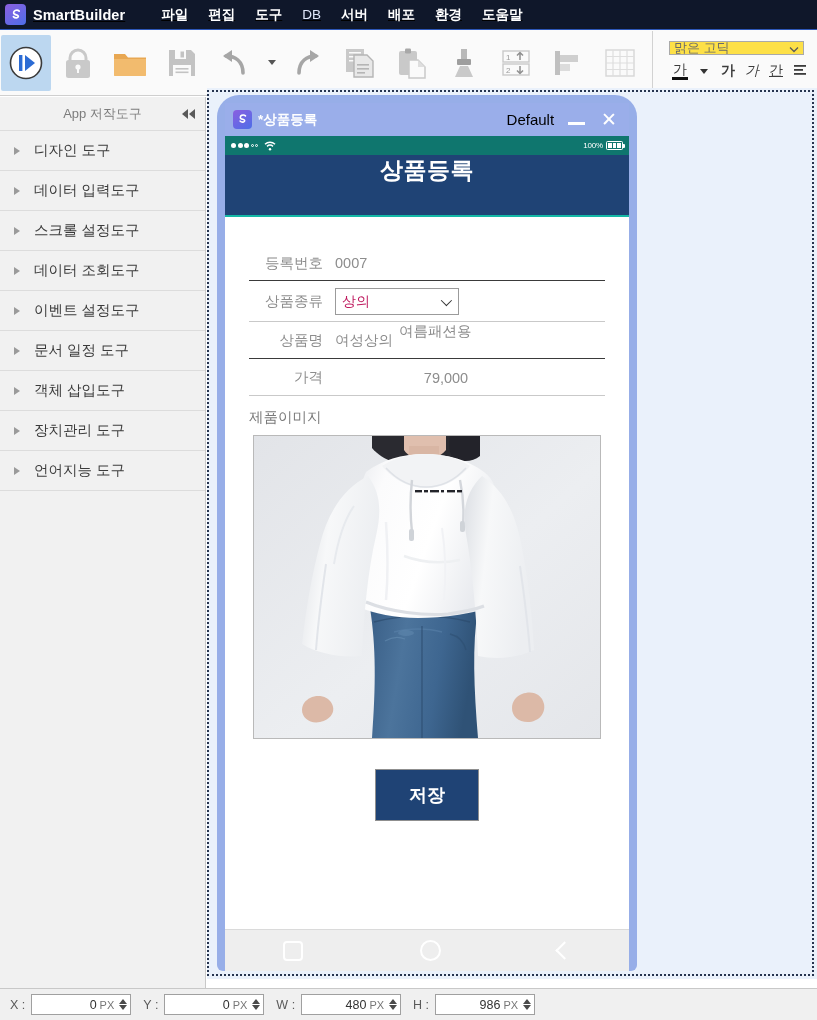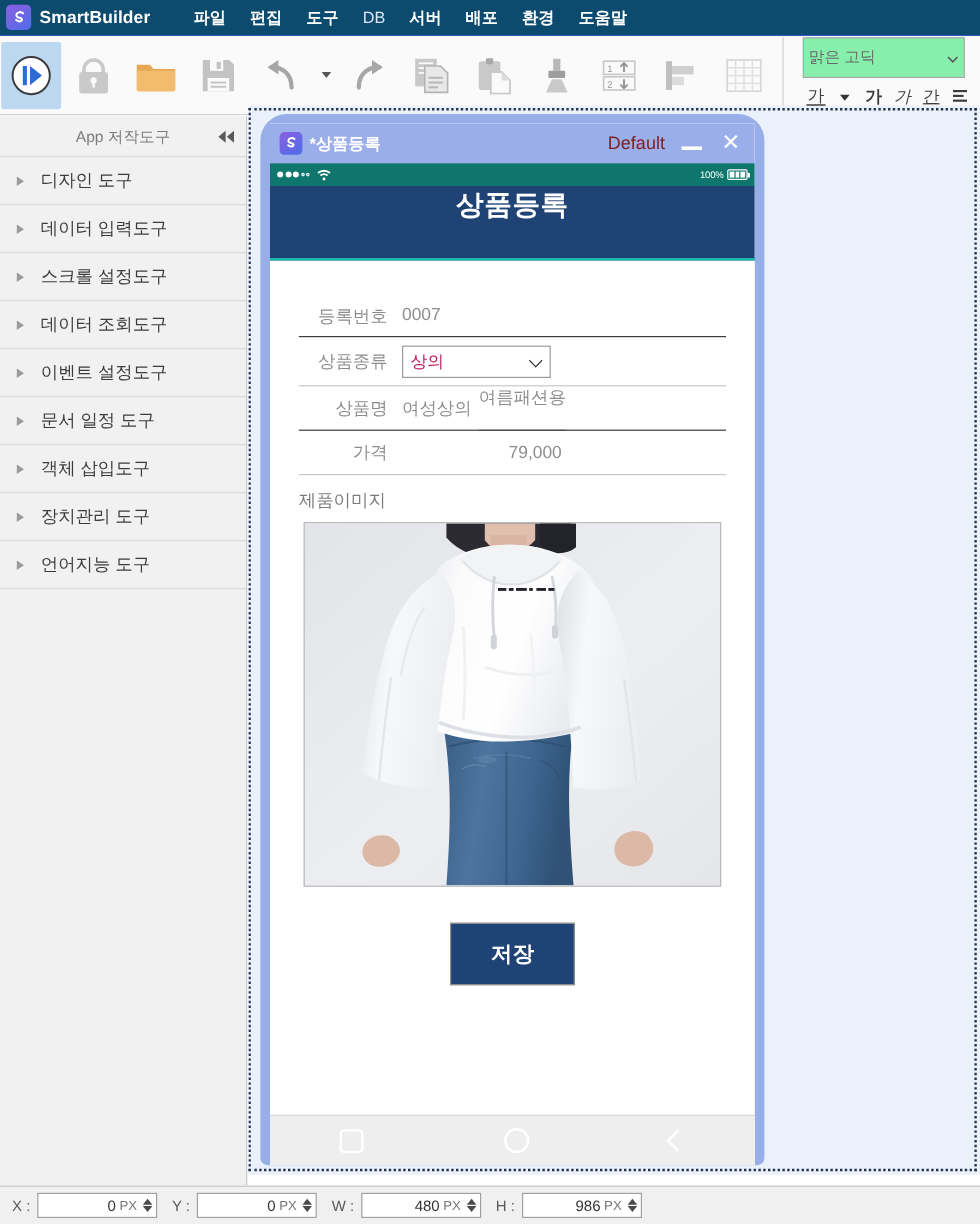--- a/index.html
+++ b/index.html
@@ -9,23 +9,24 @@
     font-family: "Liberation Sans", "DejaVu Sans", sans-serif;
     background: #ffffff;
     overflow: hidden;
     position: relative;
     -webkit-font-smoothing: antialiased;
   }
 
   
   .menubar {
     position: absolute; left: 0; top: 0; width: 817px; height: 30px;
-    background: #0c4a6e;
+    background: #0f172a;
     display: flex; align-items: center;
     border-bottom: 1px solid #2d57b8;
+    text-decoration: underline;
   }
   .brand-logo {
     width: 21px; height: 21px; margin-left: 5px; margin-right: 7px;
     border-radius: 4px;
     background: linear-gradient(145deg,#8b5fe0 0%,#4d6ee8 100%);
     display: flex; align-items: center; justify-content: center;
     flex: 0 0 auto;
   }
   .brand-logo svg { display: block; }
   .brand-name {
@@ -54,22 +55,22 @@
   }
   .tb-btn.active { background: #bcd7f0; }
   .tb-sep {
     width: 1px; height: 64px; background: #d2d2d2; margin: 0 6px;
   }
   .tb-right {
     display: flex; flex-direction: column; justify-content: center;
     padding-left: 10px; gap: 3px;
   }
   .font-select {
-    width: 135px; height: 34px;
-    border: 1px solid #a9a9a9; background: #86efac;
+    width: 135px; height: 14px;
+    border: 1px solid #a9a9a9; background: #fde047;
     display: flex; align-items: center; padding: 0 4px;
     font-size: 13px; color: #6a6a6a;
   }
   .font-select .fs-label { flex: 1; white-space: nowrap; overflow: hidden; }
   .font-row2 {
     display: flex; align-items: center; gap: 2px; height: 26px;
   }
   .fbtn {
     min-width: 22px; height: 24px; display: flex; align-items: center;
     justify-content: center; font-size: 14px; color: #3c3c3c;
@@ -150,21 +151,21 @@
     display: flex; align-items: center; padding: 0 8px;
   }
   .app-icon {
     width: 19px; height: 19px; border-radius: 4px;
     background: linear-gradient(145deg,#8b5fe0 0%,#4d6ee8 100%);
     display: flex; align-items: center; justify-content: center;
     flex: 0 0 auto; margin-right: 6px;
   }
   .app-title { color: #fff; font-size: 13.5px; font-weight: bold; white-space: nowrap; }
   .app-tb-spacer { flex: 1; }
-  .app-default { color: #7f1d1d; font-size: 15px; margin-right: 14px; }
+  .app-default { color: #000000; font-size: 15px; margin-right: 14px; }
   .app-min {
     width: 17px; height: 3px; background: #fff; margin-right: 16px;
     margin-top: 8px; cursor: default;
   }
   .app-close {
     color: #fff; font-size: 19px; font-weight: bold; line-height: 1;
     margin-right: 4px; cursor: default;
   }
 
   

